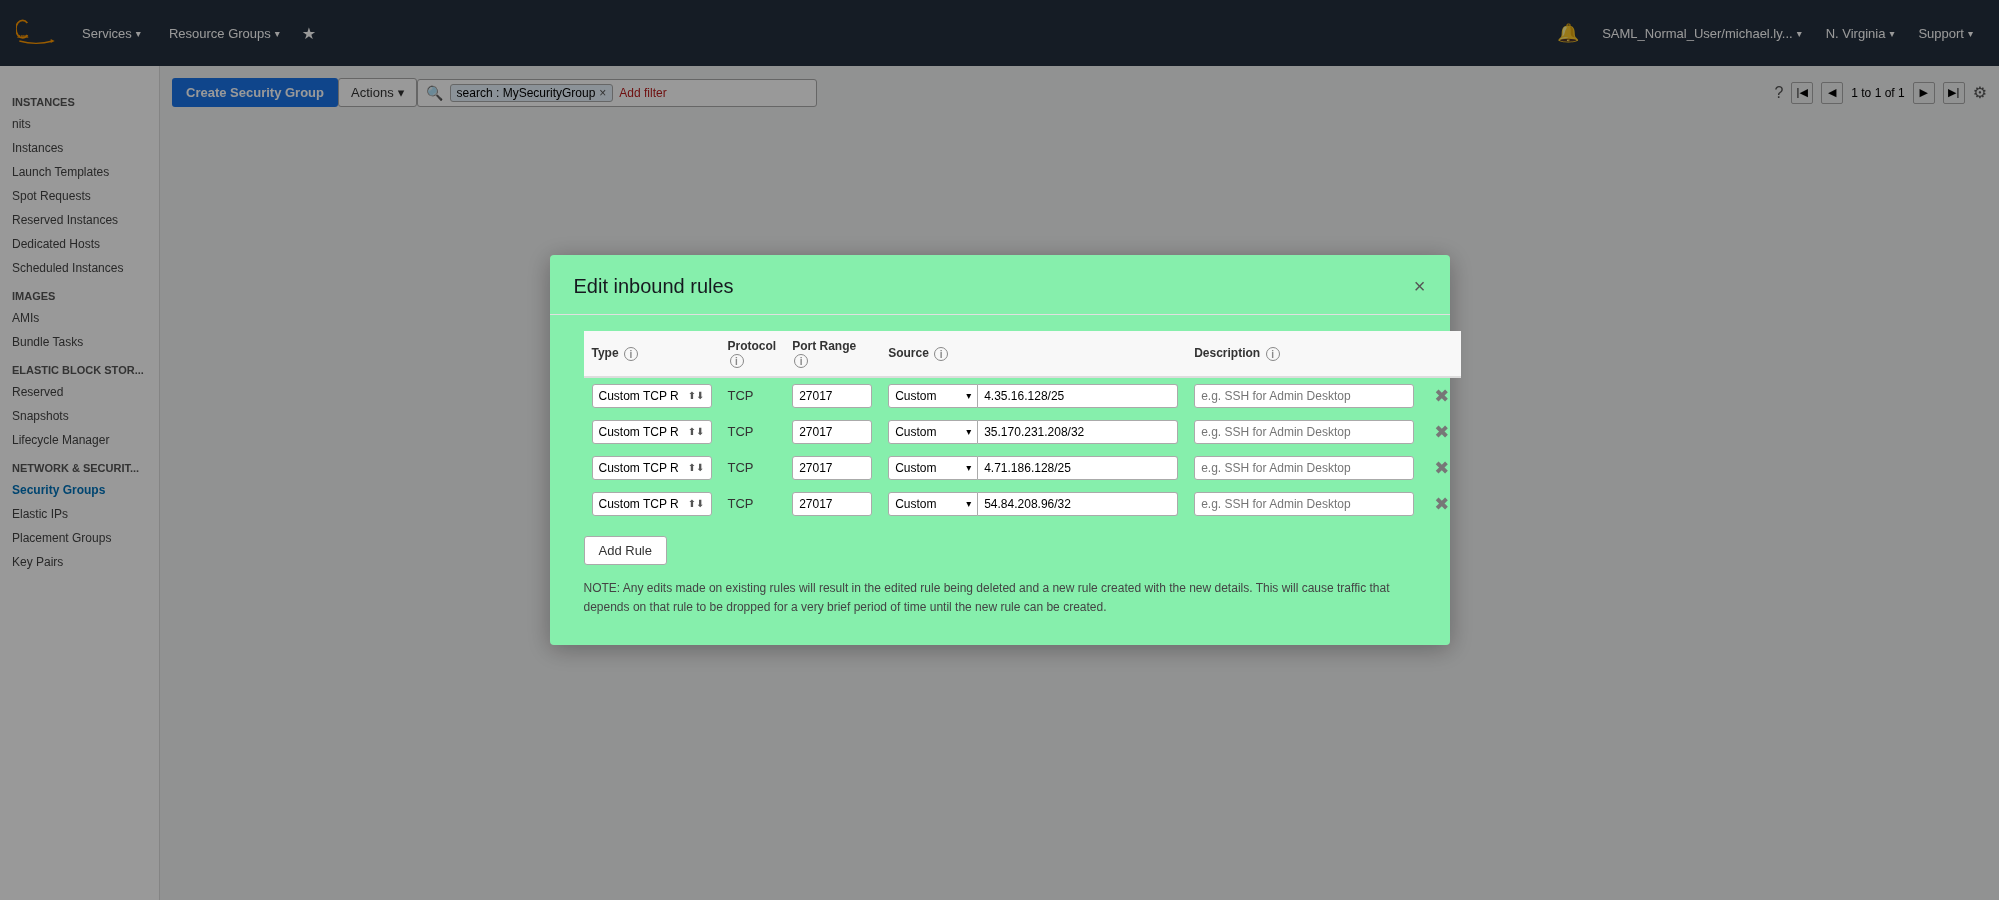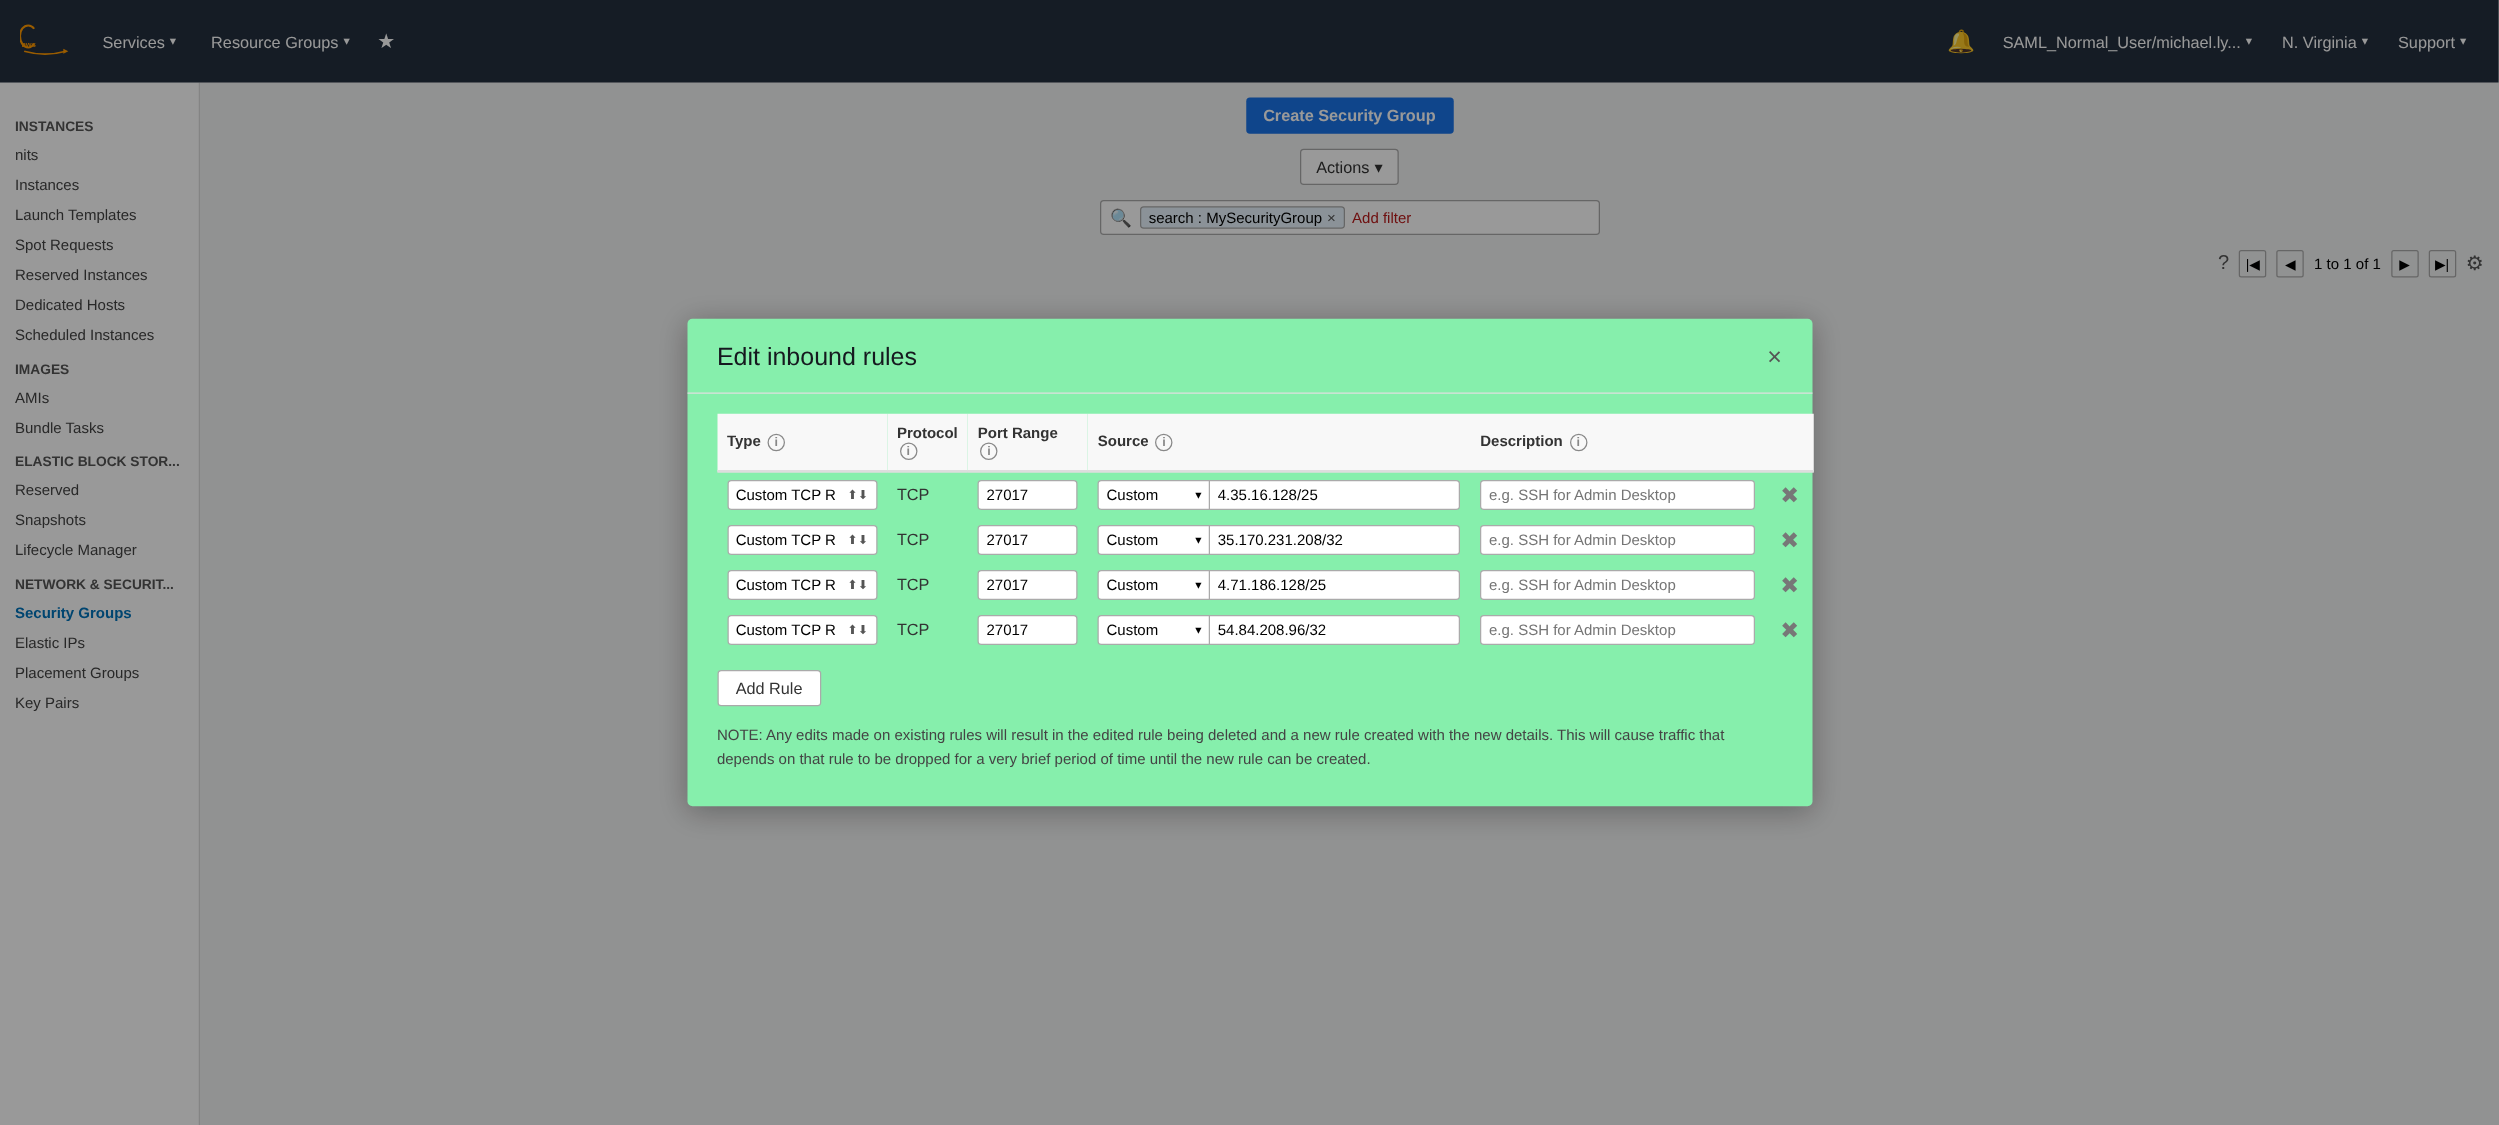--- a/index.html
+++ b/index.html
@@ -68,24 +68,23 @@
     }
     .sidebar-item.active { color: #0073bb; font-weight: bold; }
 
     .main-content {
       flex: 1;
       padding: 12px;
       overflow: auto;
     }
     .toolbar {
       display: flex;
-      gap: 12px;
+      gap: 0;
       margin-bottom: 12px;
       align-items: center;
-      flex-direction: column;
     }
     .btn-primary {
       background: #1a73e8;
       color: #fff;
       border: none;
       padding: 7px 14px;
       border-radius: 3px;
       font-size: 13px;
       cursor: pointer;
       font-weight: bold;
@@ -159,21 +158,21 @@
     }
     .modal-close {
       font-size: 20px;
       cursor: pointer;
       color: #555;
       background: none;
       border: none;
       line-height: 1;
     }
     .modal-body {
-      padding: 16px 24px;
+      padding: 16px 34px;
     }
     .rules-table {
       width: 100%;
       border-collapse: collapse;
       margin-bottom: 14px;
     }
     .rules-table th {
       text-align: left;
       font-size: 12px;
       font-weight: bold;

